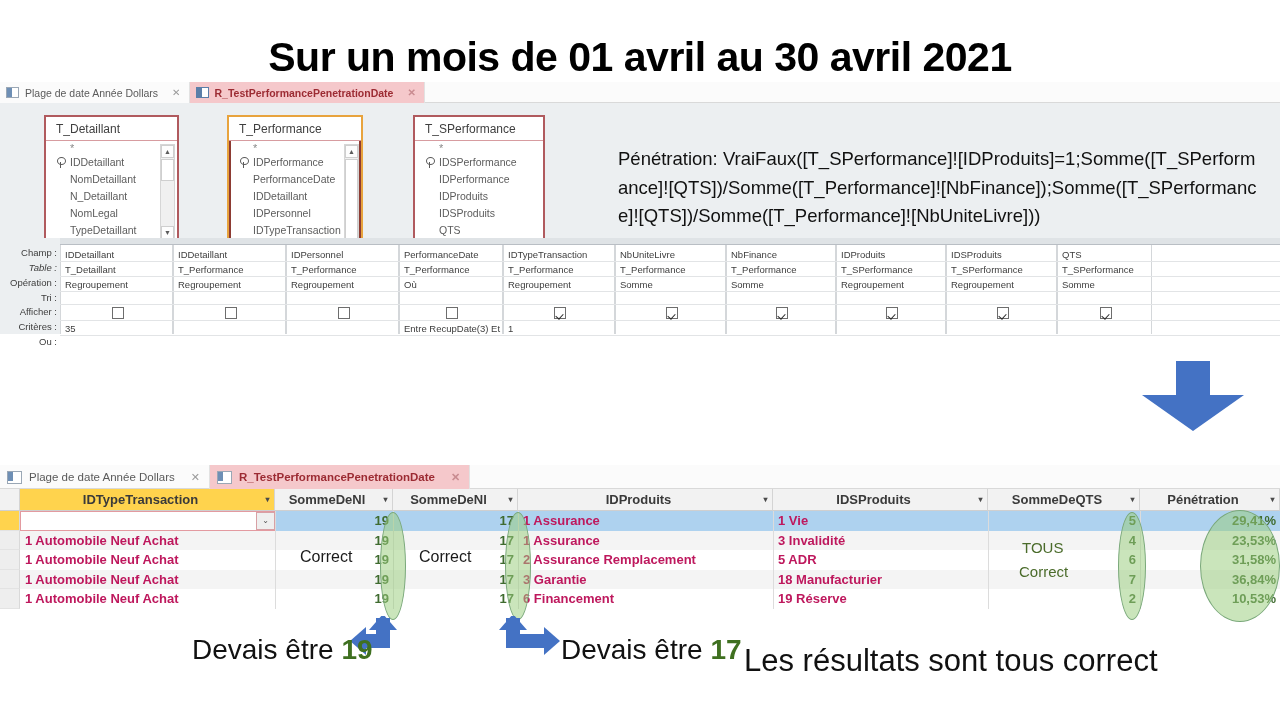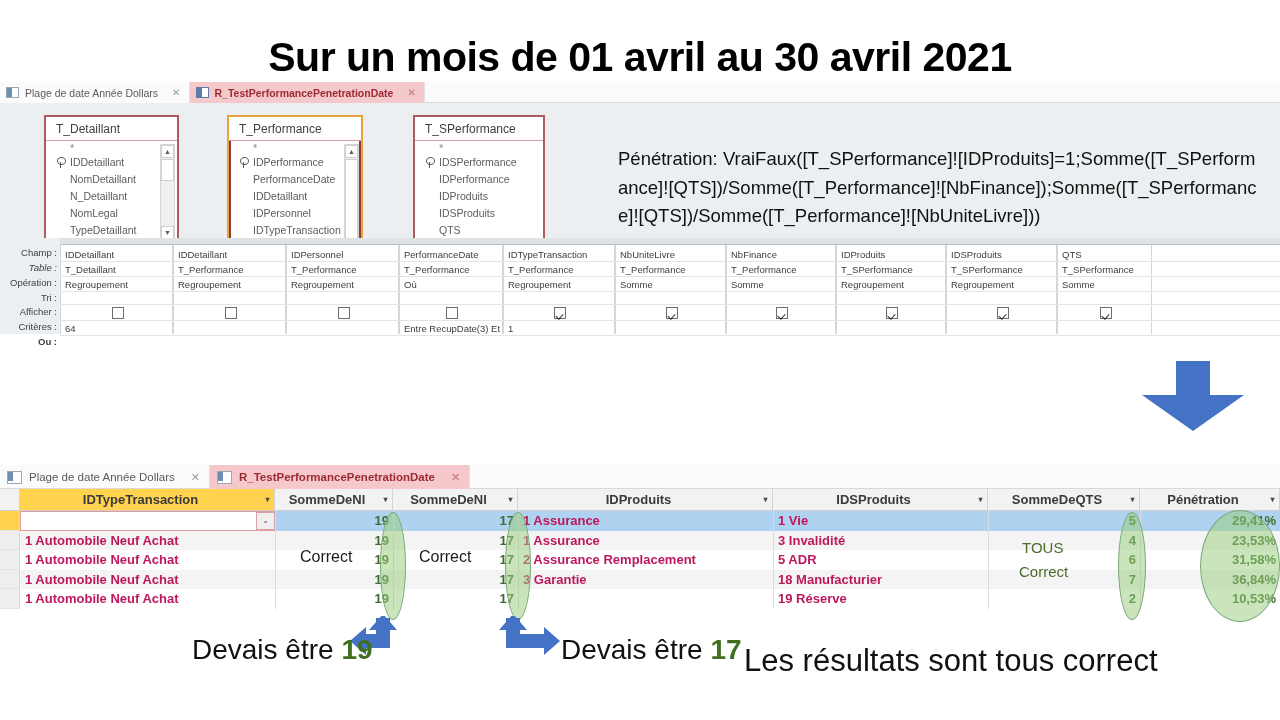--- a/index.html
+++ b/index.html
@@ -325,31 +325,31 @@
   </div>
 
   <div class="qgrid">
     <div class="qrow-labels">
       <div class="qlabel" style="top:9px;">Champ :</div>
       <div class="qlabel" style="top:24px;font-style:italic;">Table :</div>
       <div class="qlabel" style="top:39px;">Opération :</div>
       <div class="qlabel" style="top:54px;">Tri :</div>
       <div class="qlabel" style="top:68px;">Afficher :</div>
       <div class="qlabel" style="top:83px;">Critères :</div>
-      <div class="qlabel" style="top:98px;font-weight:bold;">Ou :</div>
+      <div class="qlabel" style="top:98px;">Ou :</div>
     </div>
     <div class="qhead"></div>
     <div class="qcols" id="qcols">
         <div class="qcol" style="left: 0px; width: 113px;">
           <div class="qcell" style="top: 4px;">IDDetaillant</div>
           <div class="qcell" style="top: 19px;">T_Detaillant</div>
           <div class="qcell" style="top: 34px;">Regroupement</div>
           <div class="qcell" style="top: 49px;"></div>
           <div class="chk" style="left: 50.5px; top: 62px;"></div>
-          <div class="qcell" style="top: 78px;">64</div>
+          <div class="qcell" style="top: 78px;">35</div>
           <div class="qcell" style="top: 93px;"></div>
         </div>
         <div class="qcol" style="left: 113px; width: 113px;">
           <div class="qcell" style="top: 4px;">IDDetaillant</div>
           <div class="qcell" style="top: 19px;">T_Performance</div>
           <div class="qcell" style="top: 34px;">Regroupement</div>
           <div class="qcell" style="top: 49px;"></div>
           <div class="chk" style="left: 50.5px; top: 62px;"></div>
           <div class="qcell" style="top: 78px;"></div>
           <div class="qcell" style="top: 93px;"></div>
@@ -521,20 +521,21 @@
             <div class="dcell txt" style="left: 518px; width: 255px;">3 Garantie</div>
             <div class="dcell txt" style="left: 773px; width: 215px; padding-left: 5px;">18 Manufacturier</div>
             <div class="dcell num" style="left: 988px; width: 152px;">7</div>
             <div class="dcell num" style="left: 1140px; width: 140px;">36,84%</div>
           </div>
           <div class="drow even" style="top: 100px;">
             <div class="rowsel"></div>
             <div class="dcell txt" style="left: 20px; width: 255px;">1 Automobile Neuf Achat</div>
             <div class="dcell num" style="left: 275px; width: 118px;">19</div>
             <div class="dcell num" style="left: 393px; width: 125px;">17</div>
+            <div class="dcell txt" style="left: 518px; width: 255px;">6 Financement</div>
             <div class="dcell txt" style="left: 773px; width: 215px; padding-left: 5px;">19 Réserve</div>
             <div class="dcell num" style="left: 988px; width: 152px;">2</div>
             <div class="dcell num" style="left: 1140px; width: 140px;">10,53%</div>
           </div>
         </div>
     <div class="cellbox-active" style="left: 20px; top: 22px; width: 255px; height: 19.5px;"></div>
         <div class="combo-caret" style="left: 256px; top: 23px;">⌄</div>
         <div class="vline" style="left: 275px; top: 22px; height: 97.5px;"></div>
         <div class="vline" style="left: 393px; top: 22px; height: 97.5px;"></div>
         <div class="vline" style="left: 518px; top: 22px; height: 97.5px;"></div>

